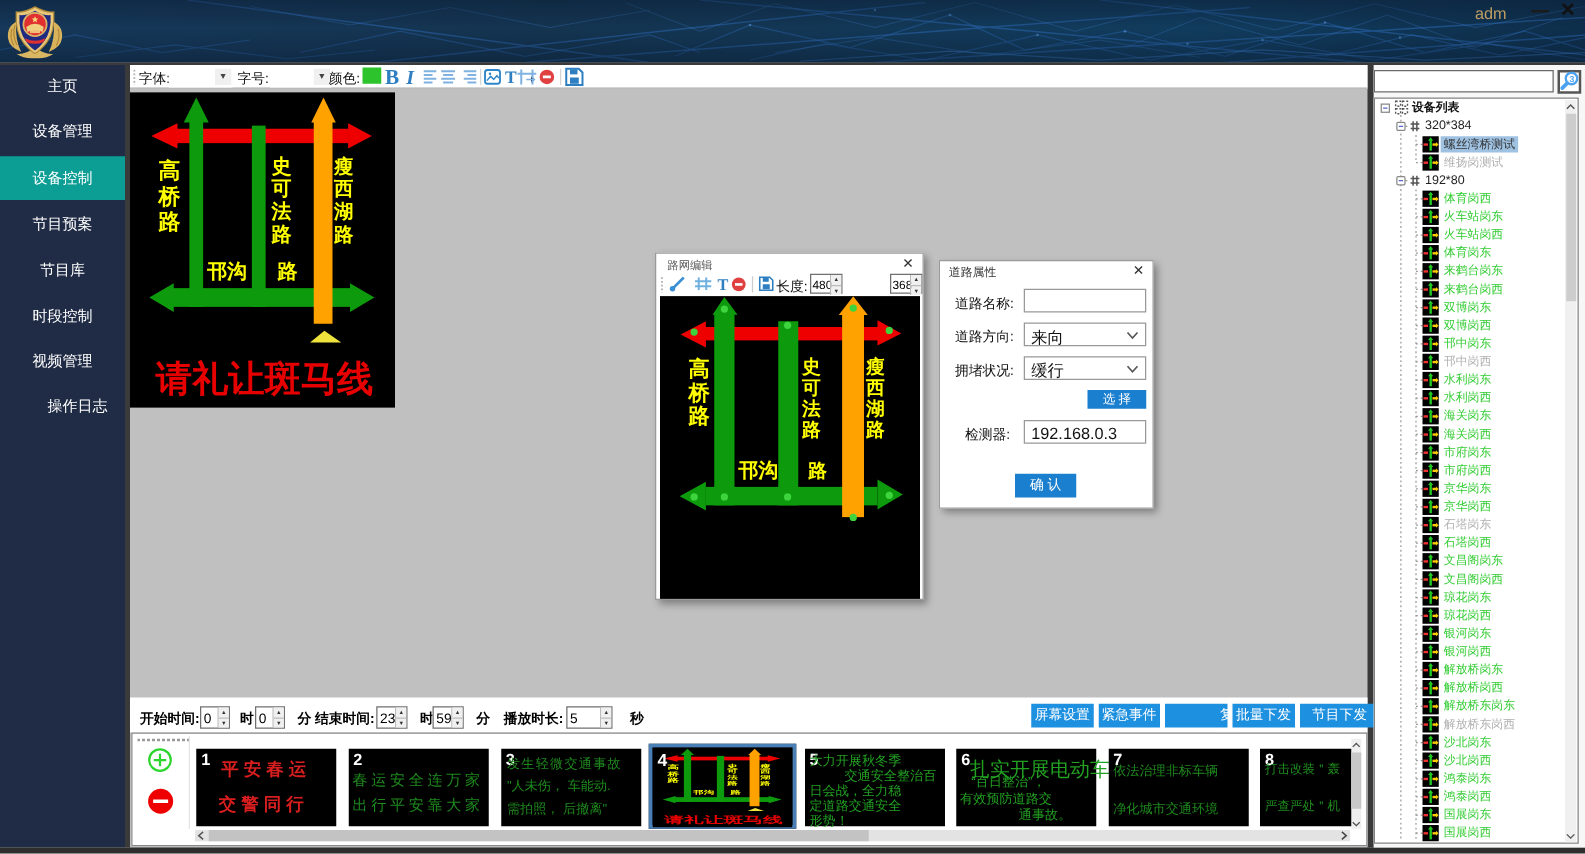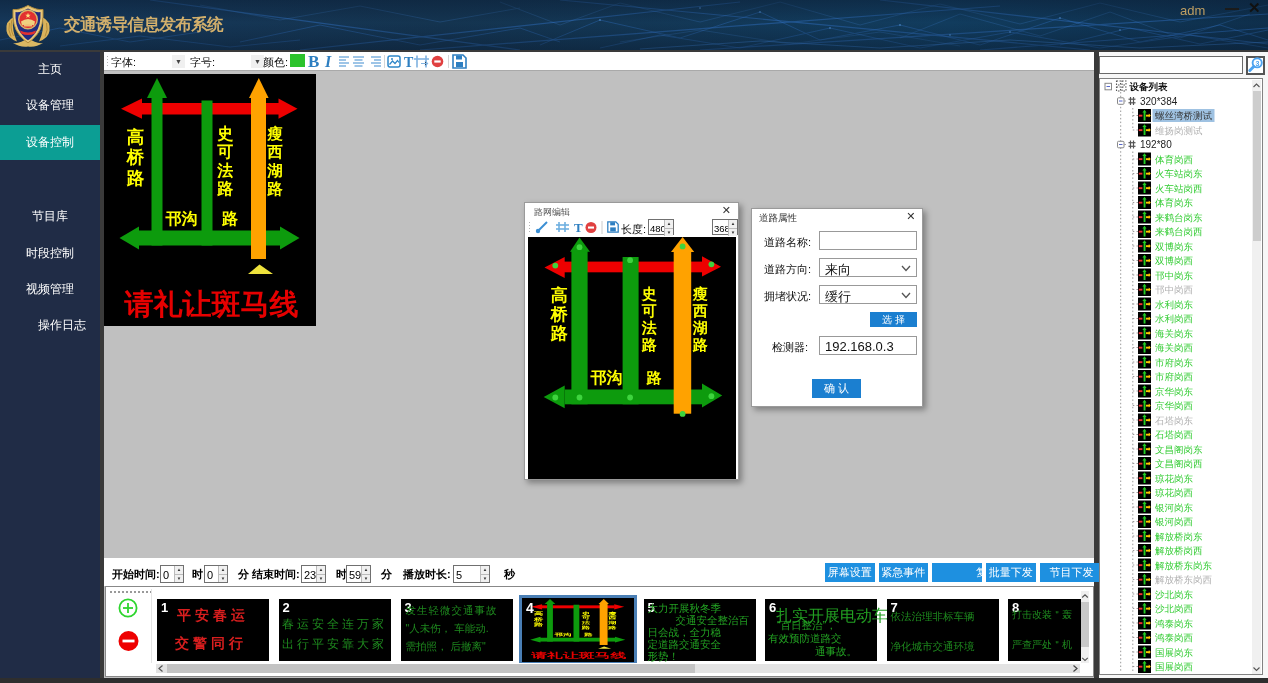--- a/index.html
+++ b/index.html
@@ -124,29 +124,29 @@
         <path d="M28,5.5 Q19,10.5 13,9.5 Q12,26 19,34.5 Q24.5,41 28,42.8 Q31.5,41 37,34.5 Q44,26 43,9.5 Q37,10.5 28,5.5 Z" fill="#e9c87a" stroke="#b28c3c" stroke-width="1"></path>
         <path d="M28,8.5 Q20.5,12.8 15.5,12 Q14.8,25 20.5,32.8 Q25,38.8 28,40.3 Q31,38.8 35.5,32.8 Q41.2,25 40.5,12 Q35.5,12.8 28,8.5 Z" fill="#202b80"></path>
         <circle cx="28" cy="19.5" r="9.3" fill="#e23030" stroke="#d8b469" stroke-width="1.4"></circle>
         <path d="M21,21.5 Q28,16.5 35,21.5 L34,25.5 Q28,22.5 22,25.5 Z" fill="#f0d080"></path>
         <rect x="24" y="23.5" width="8" height="3" fill="#f0d080" opacity="0.9"></rect>
         <path d="M28,12.8 l0.7,1.9 2,0 -1.6,1.3 0.6,2 -1.7,-1.2 -1.7,1.2 0.6,-2 -1.6,-1.3 2,0 Z" fill="#ffe080"></path>
         <path d="M20,30.5 Q28,34.5 36,30.5 L35,33.5 Q28,36.5 21,33.5 Z" fill="#e23030"></path>
       </g>
     </svg>
   </div>
-  <div id="title" class="abs">交通诱导信息发布系统</div>
   <div id="adm" class="abs">adm</div>
   <div id="minbtn" class="abs"></div>
   <div id="closebtn" class="abs">✕</div>
 
   <div id="sidebar" class="abs">
     <div class="menuitem" style="top:0px;">主页</div>
     <div class="menuitem" style="top:36px;">设备管理</div>
     <div class="menuitem active" style="top:73px;">设备控制</div>
+    <div class="menuitem" style="top:110px;">节目预案</div>
     <div class="menuitem" style="top:147px;">节目库</div>
     <div class="menuitem" style="top:184px;">时段控制</div>
     <div class="menuitem" style="top:220px;">视频管理</div>
     <div class="menuitem" style="top:256px;padding-left:24px;">操作日志</div>
   </div>
 
   <div id="hline-top" class="abs"></div>
   <div id="vline-left" class="abs"></div>
   <div id="vline-right" class="abs"></div>
   <div id="hline-bot" class="abs"></div>

